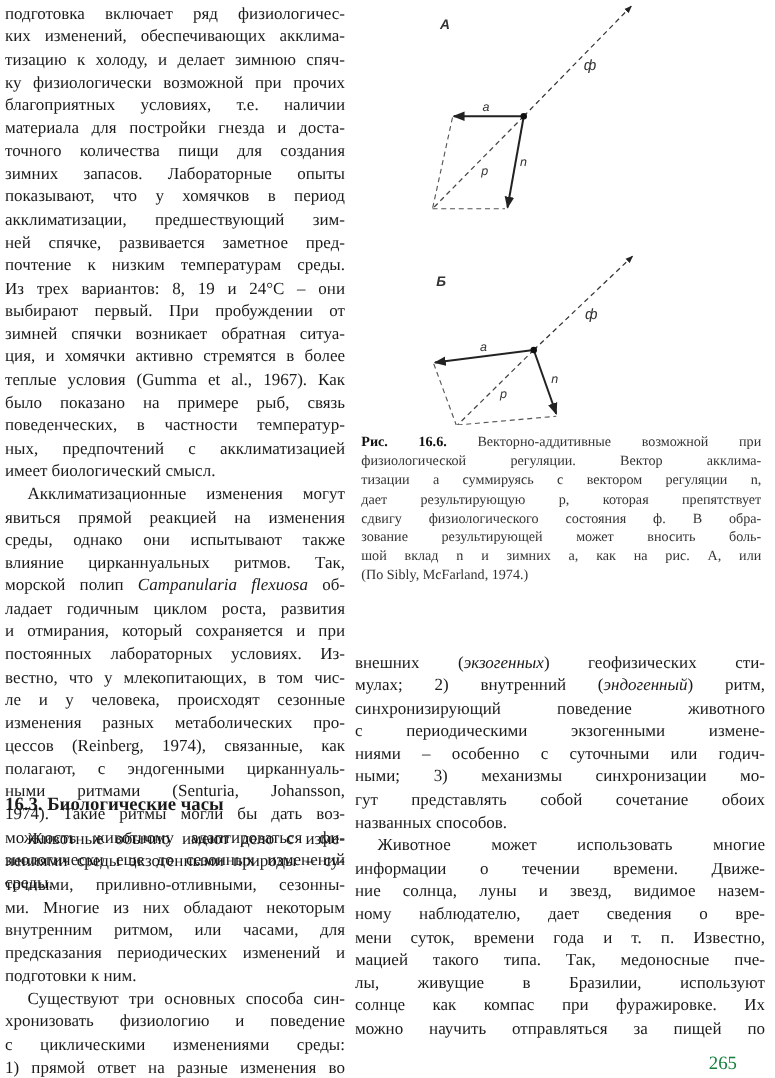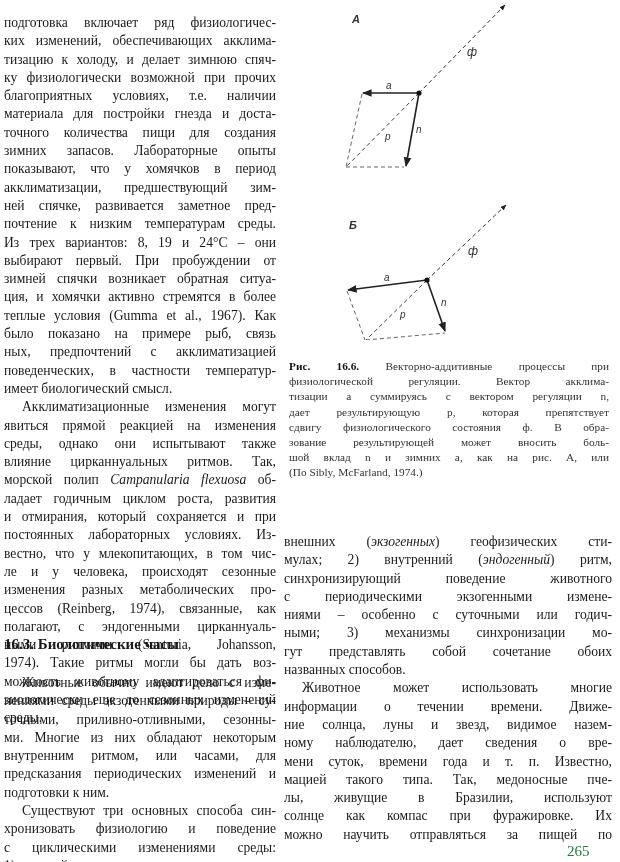--- a/index.html
+++ b/index.html
@@ -1,18 +1,18 @@
 <!DOCTYPE html>
 <html><head>
 <meta charset="utf-8">
 <style>
   html, body { margin:0; padding:0; background:#ffffff; }
   body { width:620px; height:862px; position:relative; overflow:hidden;
          font-family:"Liberation Serif","DejaVu Serif",serif; color:#1a1a1a; }
-  .col { position:absolute; font-size:13.6px; line-height:18.3px; text-align:justify;margin-top:12px; }
+  .col { position:absolute; font-size:13.6px; line-height:18.3px; text-align:justify; }
   .col-left { left:4px; top:2px; width:272px; }
   .col-right { left:284px; top:521px; width:328px; }
   .line { display:block; white-space:nowrap; text-align-last:justify; height:18.3px; }
   .line.last { text-align-last:left; }
   .indent { padding-left:18px; }
   .heading { position:absolute; left:4px; top:636px; font-weight:bold; font-size:15px; }
   .fig { position:absolute; left:280px; top:0; width:340px; height:340px; }
   .caption { position:absolute; left:289px; top:347px; width:320px;
              font-size:11.3px; line-height:15.2px; color:#333; }
   .caption .line { height:15.2px; }
@@ -36,22 +36,22 @@
     <span class="line">показывают, что у хомячков в период</span>
     <span class="line">акклиматизации, предшествующий зим-</span>
     <span class="line">ней спячке, развивается заметное пред-</span>
     <span class="line">почтение к низким температурам среды.</span>
     <span class="line">Из трех вариантов: 8, 19 и 24°C – они</span>
     <span class="line">выбирают первый. При пробуждении от</span>
     <span class="line">зимней спячки возникает обратная ситуа-</span>
     <span class="line">ция, и хомячки активно стремятся в более</span>
     <span class="line">теплые условия (Gumma et al., 1967). Как</span>
     <span class="line">было показано на примере рыб, связь</span>
+    <span class="line">поведенческих, в частности температур-</span>
     <span class="line">ных, предпочтений с акклиматизацией</span>
-    <span class="line">поведенческих, в частности температур-</span>
     <span class="line last">имеет биологический смысл.</span>
   </div>
   <div>
     <span class="line indent">Акклиматизационные изменения могут</span>
     <span class="line">явиться прямой реакцией на изменения</span>
     <span class="line">среды, однако они испытывают также</span>
     <span class="line">влияние цирканнуальных ритмов. Так,</span>
     <span class="line"><span>морской полип </span><i>Campanularia flexuosa</i><span> об-</span></span>
     <span class="line">ладает годичным циклом роста, развития</span>
     <span class="line">и отмирания, который сохраняется и при</span>
@@ -123,21 +123,21 @@
       <circle cx="427" cy="280" r="2.6" fill="#111"></circle>
       <text x="384" y="281" font-family="Liberation Sans, sans-serif" font-style="italic" font-size="10" fill="#333">a</text>
       <text x="441" y="306" font-family="Liberation Sans, sans-serif" font-style="italic" font-size="10" fill="#333">n</text>
       <text x="400" y="318" font-family="Liberation Sans, sans-serif" font-style="italic" font-size="10" fill="#333">p</text>
       <text x="468" y="255" font-family="Liberation Sans, sans-serif" font-style="italic" font-size="12" fill="#333">ф</text>
     </g>
   </svg>
 </div>
 
 <div class="caption col">
-  <span class="line"><b>Рис. 16.6.</b><span> Векторно-аддитивные процессы при</span></span>
+  <span class="line"><b>Рис. 16.6.</b><span> Векторно-аддитивные возможной при</span></span>
   <span class="line">физиологической регуляции. Вектор акклима-</span>
   <span class="line">тизации a суммируясь с вектором регуляции n,</span>
   <span class="line">дает результирующую p, которая препятствует</span>
   <span class="line">сдвигу физиологического состояния ф. В обра-</span>
   <span class="line">зование результирующей может вносить боль-</span>
   <span class="line">шой вклад n и зимних a, как на рис. А, или</span>
   <span class="line last">(По Sibly, McFarland, 1974.)</span>
 </div>
 
 <div class="col col-right">

